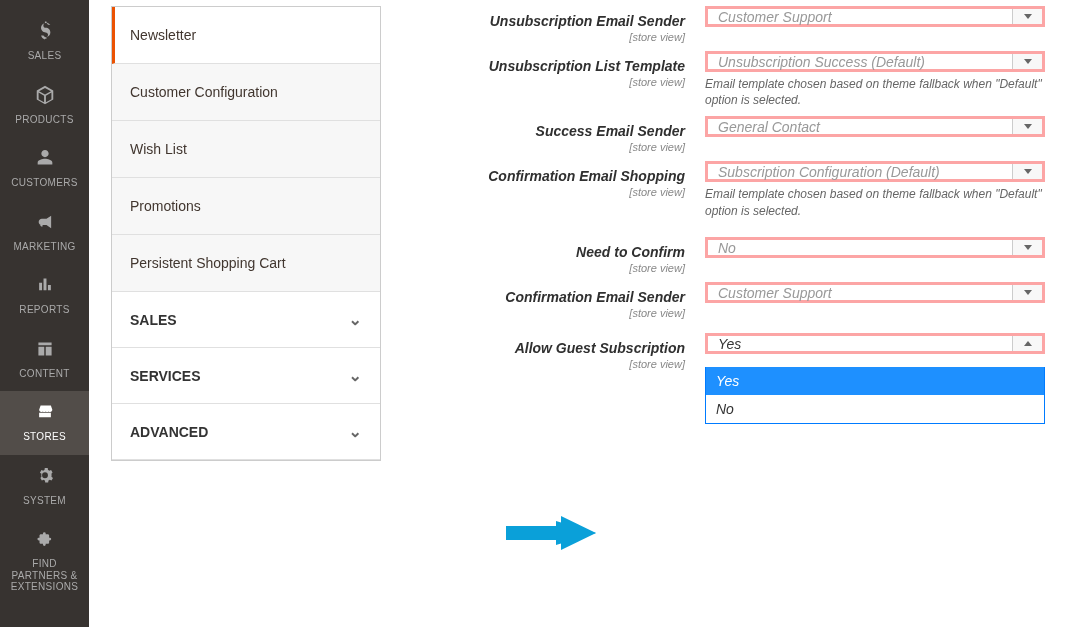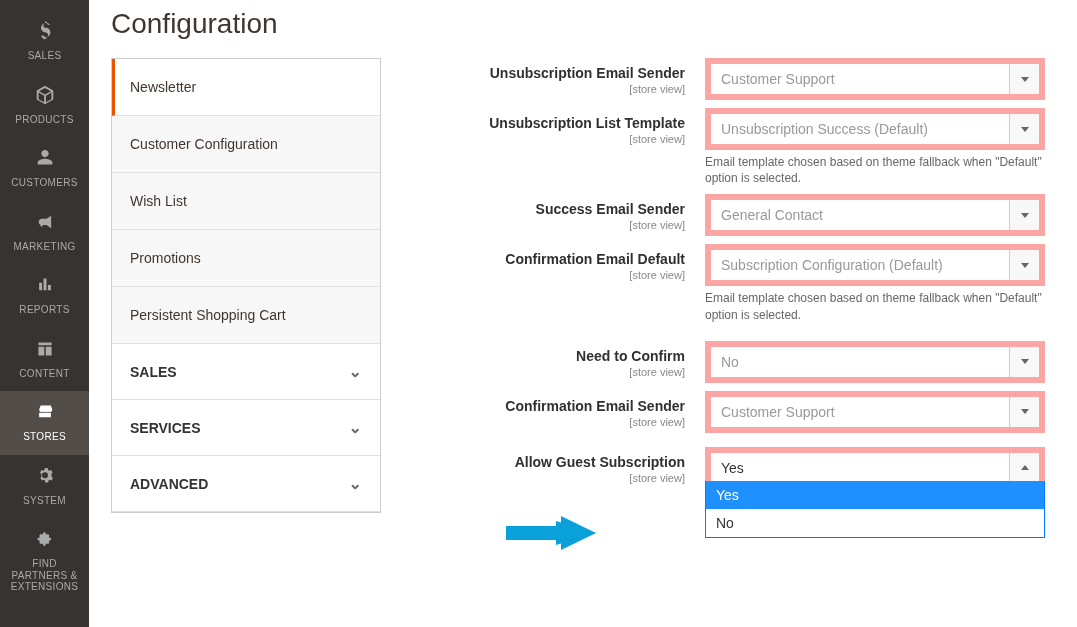--- a/index.html
+++ b/index.html
@@ -22,27 +22,27 @@
 .content-row { display: flex; padding: 0 0 0 22px; }
 
 
 .tabs { width: 270px; border: 1px solid #ccc; background: #f1f1f1; margin-top: 6px; }
 .tab-item { padding: 20px 18px; font-size: 14px; color: #41362f; border-bottom: 1px solid #e0e0e0; cursor: pointer; background: #f7f7f7; }
 .tab-item.active { background: #fff; border-left: 3px solid #eb5202; padding-left: 15px; }
 .tab-group { padding: 18px 18px; font-size: 14px; font-weight: 600; color: #333; border-bottom: 1px solid #e0e0e0; background: #fff; display: flex; justify-content: space-between; align-items: center; cursor: pointer; }
 .tab-group .chevron { font-size: 16px; color: #666; }
 
 
-.form-area { flex: 1; padding: 6px 12px 0 24px; }
+.form-area { flex: 1; padding: 6px 12px 0 24px; font-style: italic; }
 .field-row { display: flex; align-items: flex-start; margin-bottom: 8px; position: relative; }
 .field-label-col { width: 300px; text-align: right; padding-right: 20px; padding-top: 6px; }
 .field-label { font-size: 14px; font-weight: 600; color: #303030; }
 .field-scope { font-size: 11px; color: #888; display: block; margin-top: 1px; }
 .field-input-col { width: 340px; position: relative; }
-.select-box { width: 100%; height: 42px; border: 6px solid #fca5a5; background: #fff; display: flex; align-items: center; padding: 0 30px 0 10px; position: relative; color: #999; font-size: 14px; cursor: pointer; }
+.select-box { width: 100%; height: 21px; border: 3px solid #fca5a5; background: #fff; display: flex; padding: 0 30px 0 10px; position: relative; color: #999; font-size: 14px; cursor: pointer; }
 .select-box.enabled { color: #333; }
 .select-caret { position: absolute; right: 0; top: 0; width: 30px; height: 100%; border-left: 1px solid #ccc; display: flex; align-items: center; justify-content: center; background: #f8f8f8; }
 .select-caret::after { content: ""; border-left: 4px solid transparent; border-right: 4px solid transparent; border-top: 5px solid #666; }
 .select-caret.up::after { border-top: none; border-bottom: 5px solid #666; }
 .field-note { font-size: 12px; color: #666; margin-top: 4px; line-height: 1.35; width: 340px; }
 
 .dropdown-options { position: absolute; top: 34px; left: 0; width: 100%; border: 1px solid #007bff; border-top: none; background: #fff; z-index: 10; }
 .dropdown-opt { padding: 6px 10px; font-size: 14px; cursor: pointer; }
 .dropdown-opt.highlight { background: #1e90ff; color: #fff; }
 
@@ -106,21 +106,20 @@
     </div>
     <div class="sidebar-item">
       <span class="icon"><svg viewBox="0 0 24 24">
             <path d="M19 11h-1V8c0-1.1-.9-2-2-2h-3V5a2 2 0 10-4 0v1H6c-1.1 0-2 .9-2 2v3H3a2 2 0 100 4h1v3c0 1.1.9 2 2 2h3v1a2 2 0 104 0v-1h3c1.1 0 2-.9 2-2v-3h1a2 2 0 100-4z" transform="scale(0.75) translate(4,3)"></path>
           </svg></span>
       <span class="sidebar-label">FIND PARTNERS &amp; EXTENSIONS</span>
     </div>
   </div>
 
   <div class="main">
-    <h1 class="page-title">Configuration</h1>
 
     <div class="content-row">
 
       <div class="tabs">
         <div class="tab-item active"><span>Newsletter</span></div>
         <div class="tab-item"><span>Customer Configuration</span></div>
         <div class="tab-item"><span>Wish List</span></div>
         <div class="tab-item"><span>Promotions</span></div>
         <div class="tab-item"><span>Persistent Shopping Cart</span></div>
         <div class="tab-group">
@@ -174,21 +173,21 @@
           <div class="field-input-col">
             <div class="select-box">
               <span>General Contact</span>
               <span class="select-caret"></span>
             </div>
           </div>
         </div>
 
         <div class="field-row">
           <div class="field-label-col">
-            <span class="field-label">Confirmation Email Default</span>
+            <span class="field-label">Confirmation Email Shopping</span>
             <span class="field-scope">[store view]</span>
           </div>
           <div class="field-input-col">
             <div class="select-box">
               <span>Subscription Configuration (Default)</span>
               <span class="select-caret"></span>
             </div>
             <div class="field-note">Email template chosen based on theme fallback when "Default" option is selected.</div>
           </div>
         </div>

